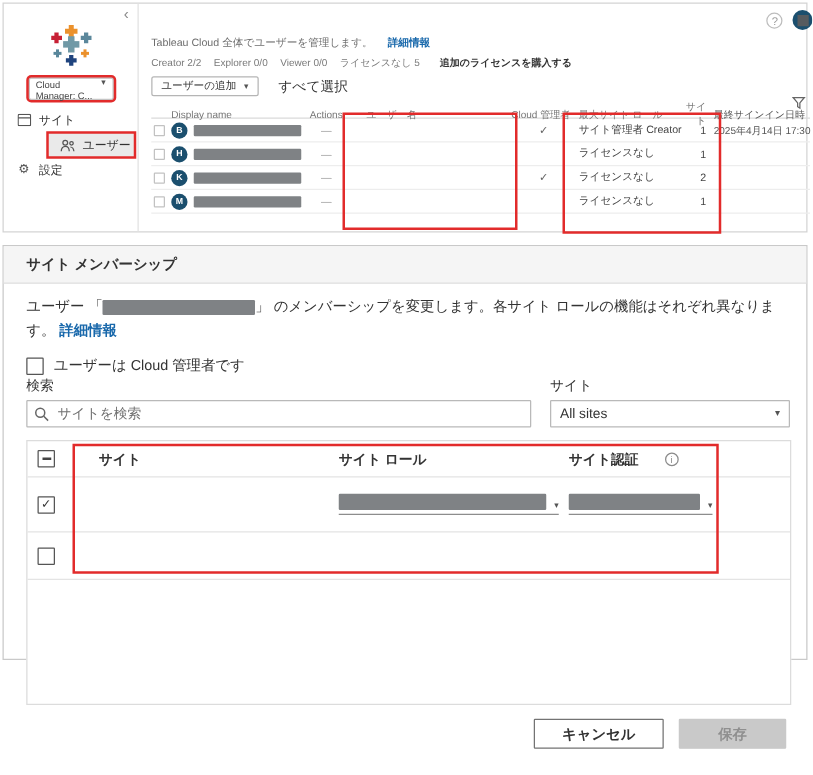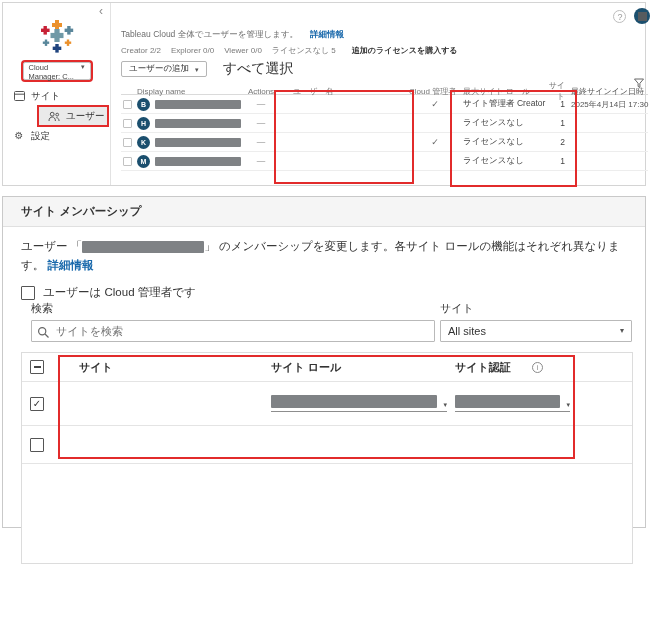--- a/index.html
+++ b/index.html
@@ -37,21 +37,21 @@
   .page-title { font-size:15px; color:#333; }
   .user-count { font-size:9px; color:#8a8a8a; }
   .subtitle-row { margin-top:4px; font-size:8.5px; color:#6e6e6e; }
   .link { color:#1868ab; font-weight:700; cursor:pointer;text-align:center; }
   .subtitle-row .link { margin-left:12px; }
   .license-row { margin-top:4px; font-size:8px; color:#7a7a7a; display:flex; gap:10px; align-items:baseline; }
   .buy-link { color:#333; font-weight:700; margin-left:6px; cursor:pointer; }
   .actions-row { margin-top:5px; display:flex; align-items:center; gap:16px; height:16px; }
   .add-user-btn { height:16px; border:1px solid #b5b5b5; border-radius:2px; background:#fff;
                   font-size:8.5px; color:#333; padding:0 7px; display:flex; align-items:center; gap:6px; cursor:pointer; }
-  .select-all { font-size:14px; color:#333; cursor:pointer; }
+  .select-all { font-size:11px; color:#333; cursor:pointer; }
   .filter-icon { position:absolute; right:15px; top:72px; cursor:pointer; }
 
   .users-table { margin-top:3px; }
   .u-row { display:grid; grid-template-columns:16px 108px 32px 132px 52px 84px 24px 1fr;
            align-items:center; height:19px; border-bottom:1px solid #ededed;
            font-size:8.5px; color:#444; }
   .u-head { height:15px; font-size:8px; color:#757575; border-bottom:1px solid #dadada; }
   .cell-c { text-align:center; }
   .cell-r { text-align:right; padding-right:4px; }
   .chk { width:9px; height:9px; border:1px solid #c2c2c2; border-radius:1px; margin-left:2px; background:#fff; cursor:pointer; }
@@ -76,21 +76,21 @@
   .dlg-header { height:30px; background:#f5f5f5; border-bottom:1px solid #e0e0e0;
                 display:flex; align-items:center; padding-left:18px;
                 font-size:11.5px; font-weight:700; color:#333; }
   .dlg-body { padding:10px 16px 0 18px; font-size:11.5px; line-height:19px; color:#333; }
   .redact-inline { display:inline-block; width:122px; height:12px; background:#7f8285;
                    vertical-align:middle; border-radius:1px; }
   .dlg-check-row { display:flex; align-items:center; gap:8px; margin:10px 0 0 18px;
                    font-size:11.5px; color:#333; }
   .box { width:14px; height:14px; border:1.5px solid #555; background:#fff; border-radius:1px;
          display:flex; align-items:center; justify-content:center; cursor:pointer; flex:none; }
-  .search-group { position:absolute; left:28px; top:104px; }
+  .search-group { position:absolute; left:18px; top:104px; }
   .site-group { position:absolute; left:437px; top:104px; }
   .field-label { font-size:11px; color:#333; }
   .search-wrap { position:relative; margin-top:4px; }
   .search-input { width:404px; height:22px; border:1px solid #b9b9b9; border-radius:1px;
                   font-size:11px; padding:0 22px 0 24px; color:#333; outline:none;
                   font-family:"Liberation Sans","DejaVu Sans",sans-serif; }
   .search-input::placeholder { color:#707070; }
   .search-icon { position:absolute; left:6px; top:5px; }
   .select { margin-top:4px; width:192px; height:22px; border:1px solid #b9b9b9; border-radius:1px;
             display:flex; align-items:center; justify-content:space-between; padding:0 7px;
@@ -371,17 +371,21 @@
       <div class="m-row m-row2">
         <span class="box m-box">
             <span class="tick"></span>
           </span>
         <span><span class="redact bar-site"></span></span>
         <span></span>
         <span></span>
       </div>
     </div>
 
+    <div class="dlg-footer">
+      <div class="btn btn-cancel">キャンセル</div>
+      <div class="btn btn-save">保存</div>
+    </div>
 
     <div class="ann ann-dialog"></div>
   </section>
 
 </div>
 
 </body></html>

